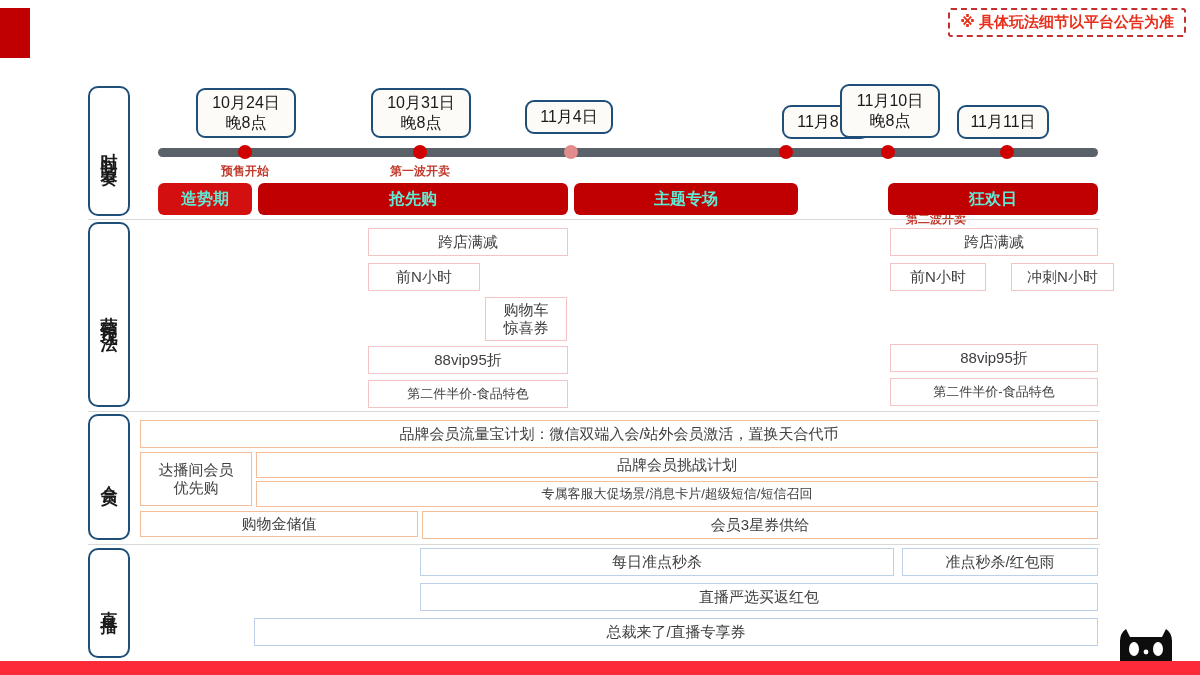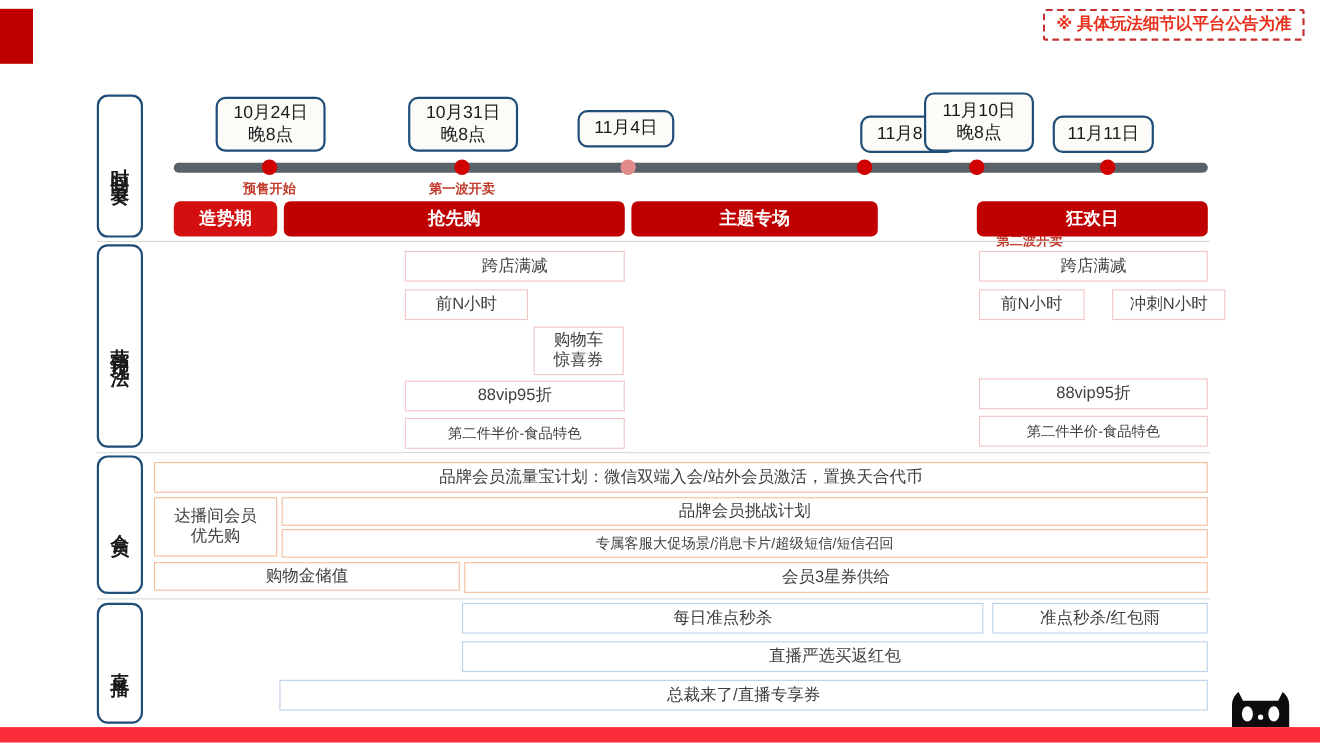--- a/index.html
+++ b/index.html
@@ -50,21 +50,21 @@
     font-size:16px;color:#1a1a1a;line-height:20px;box-sizing:border-box;
     white-space:pre-line;
   }
   .tl-note{
     position:absolute;font-size:12px;color:#c0392b;white-space:nowrap;
     transform:translateX(-50%);font-weight:bold;
   }
   .phase{
     position:absolute;height:32px;border-radius:6px;
     display:flex;align-items:center;justify-content:center;
-    color:#ffffff;font-size:16px;font-weight:bold;box-sizing:border-box;
+    color:#5eead4;font-size:16px;font-weight:bold;box-sizing:border-box;
   }
 
   
   .cell{
     position:absolute;box-sizing:border-box;
     display:flex;align-items:center;justify-content:center;text-align:center;
     background:#ffffff;font-size:15px;color:#404040;line-height:18px;
     white-space:pre-line;padding:12px 4px;
   }
   .cell.pink{border:1px solid #f2c4c4;}

